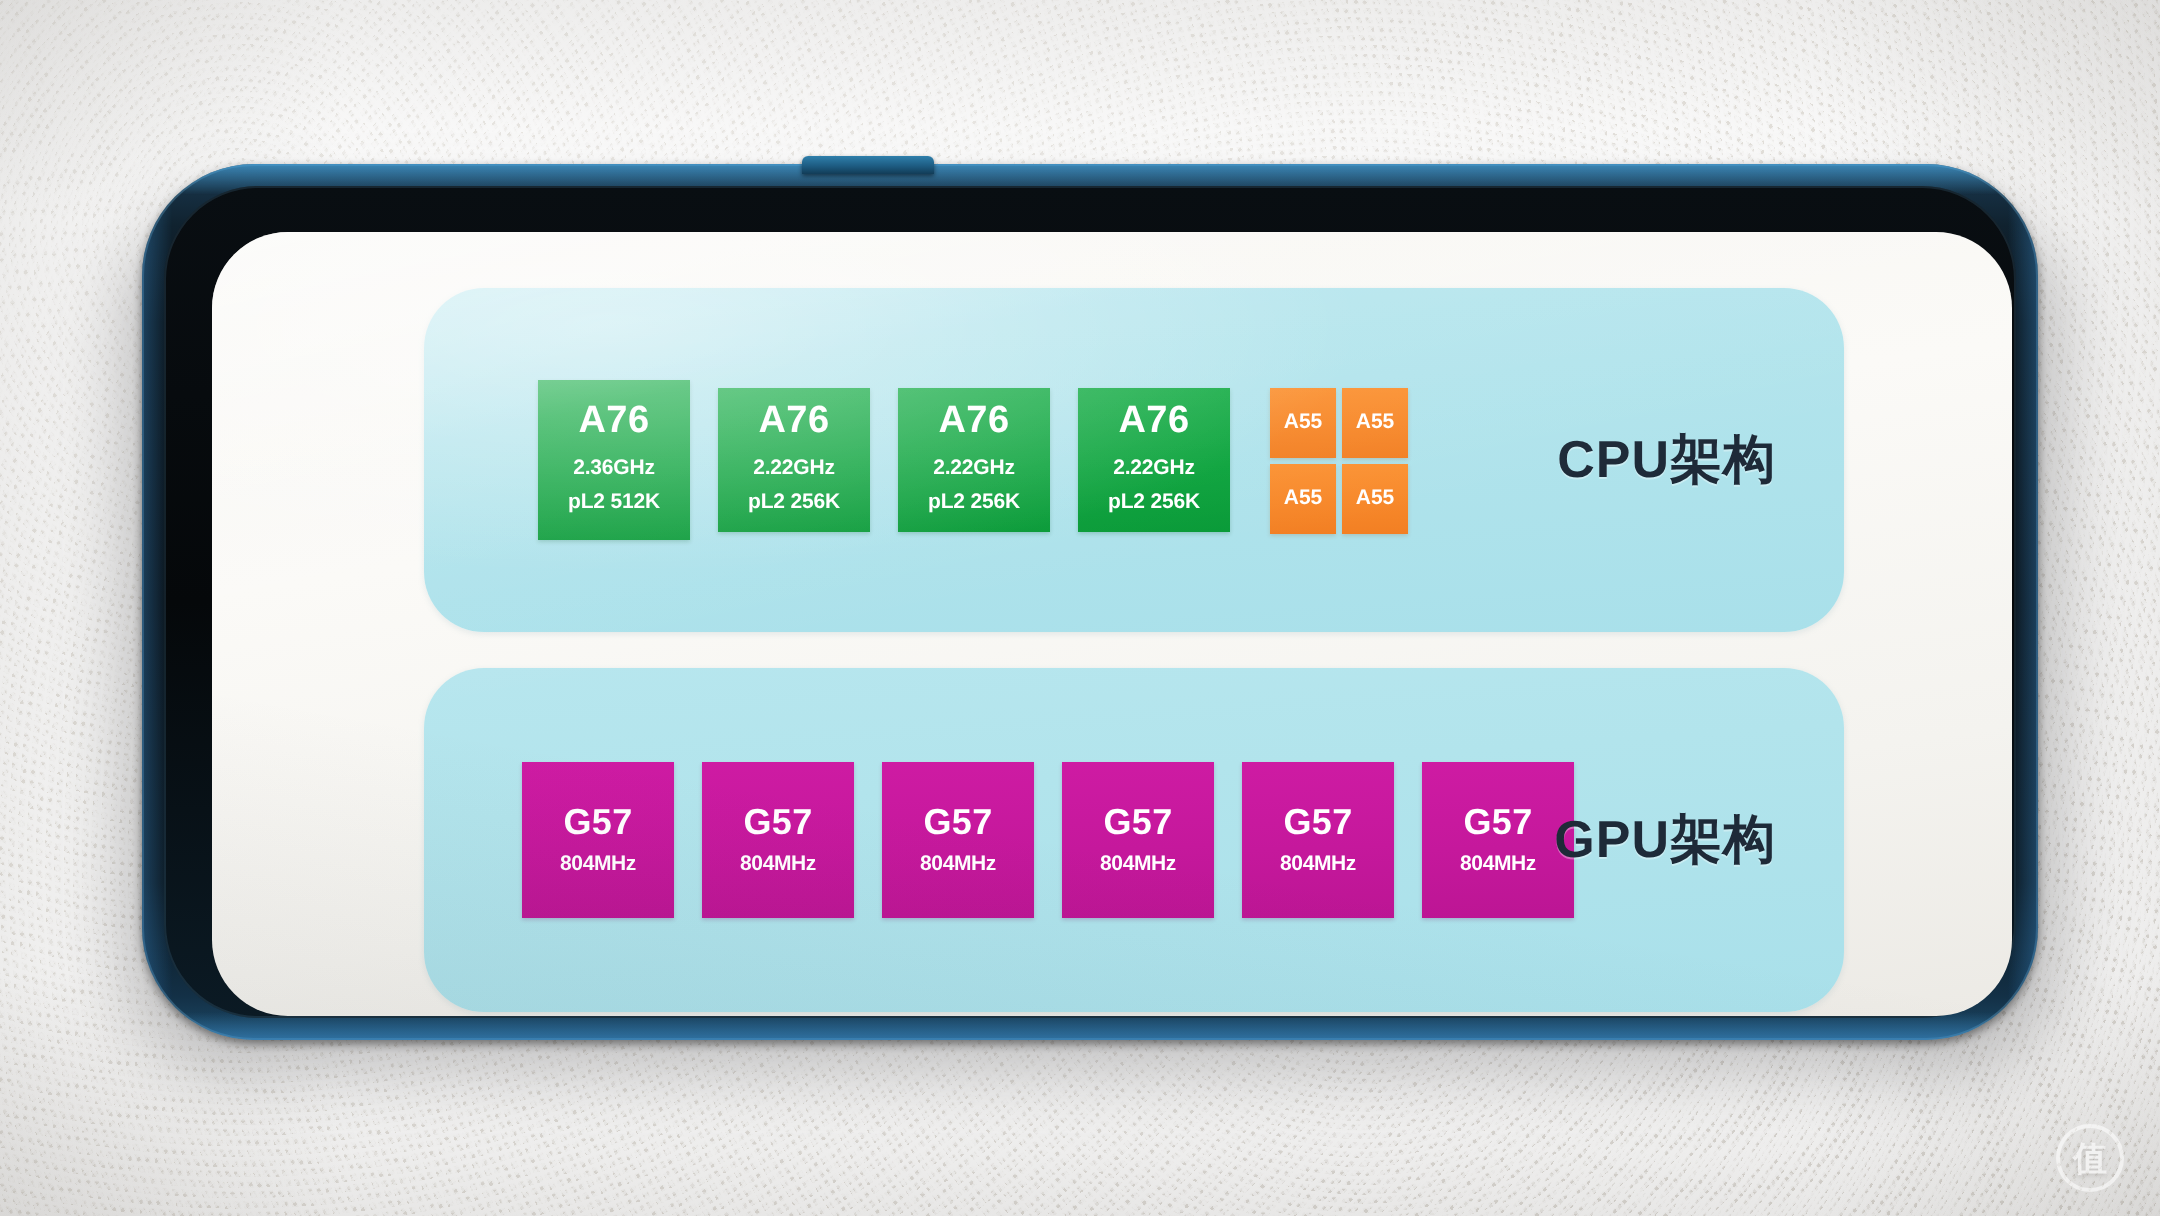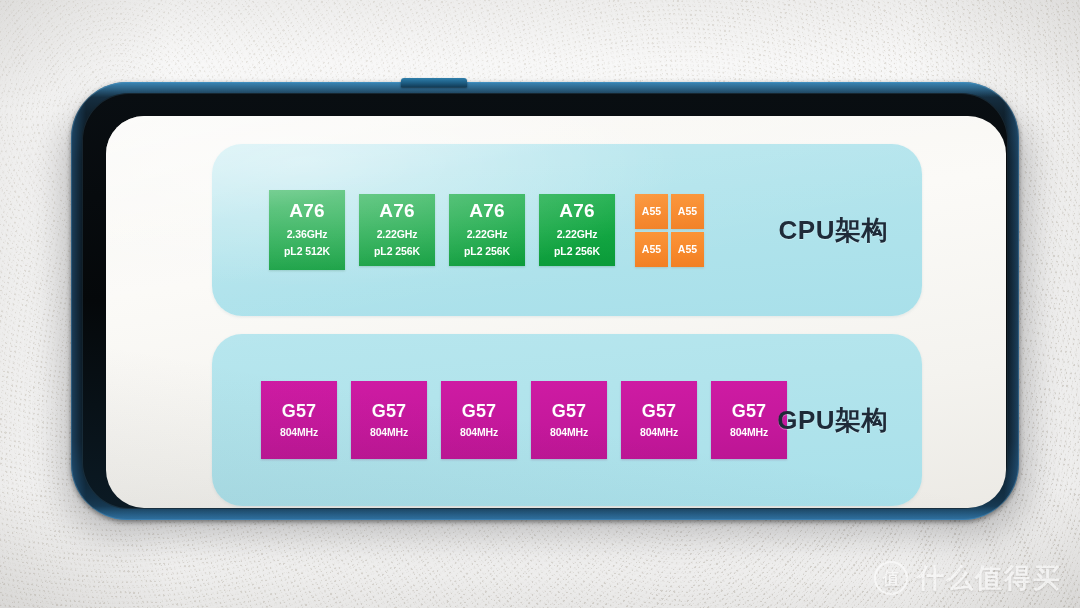--- a/index.html
+++ b/index.html
@@ -366,16 +366,15 @@
 
         </div>
         <div class="screen-glare"></div>
       </div>
 
     </div>
   </div>
 
   <div class="watermark">
     <div class="wm-logo">值</div>
-    <div class="wm-text">什么值得买</div>
   </div>
 
 </div>
 
 </body></html>

